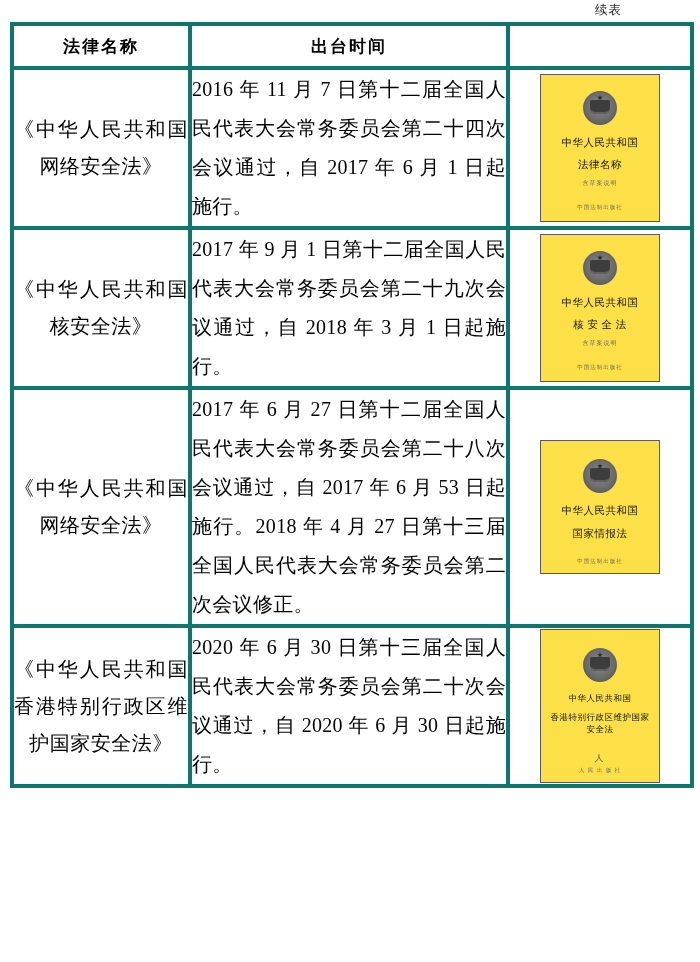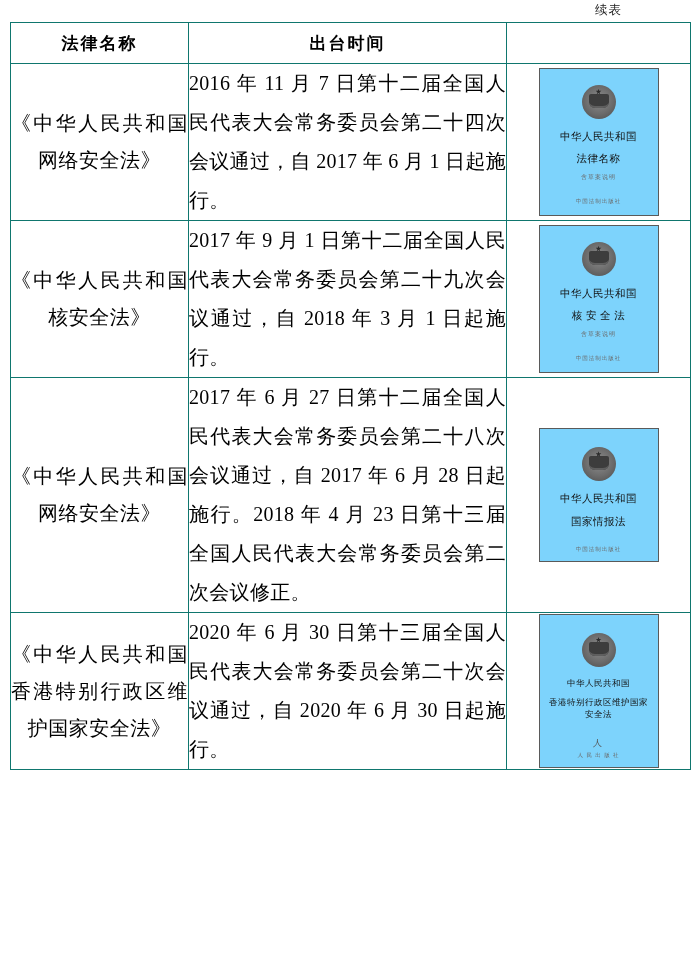--- a/index.html
+++ b/index.html
@@ -30,21 +30,21 @@
   }
   table.law-table {
     position: absolute;
     top: 22px;
     left: 10px;
     width: 680px;
     border-collapse: collapse;
     table-layout: fixed;
   }
   table.law-table td, table.law-table th {
-    border: 1px solid #0f766e;
+    border: 4px solid #0f766e;
     vertical-align: middle;
     padding: 0;
   }
   col.c-name { width: 178px; }
   col.c-time { width: 318px; }
   col.c-img  { width: 184px; }
 
   th.header-cell {
     height: 40px;
     text-align: center;
@@ -77,21 +77,21 @@
   td.img-cell {
     text-align: center;
     padding: 10px 0;
   }
 
   
   .book {
     width: 120px;
     margin: 0 auto;
     border: 1px solid #5a5a5a;
-    background: #7dd3fc;
+    background: #fde047;
     box-sizing: border-box;
     padding: 12px 6px 10px 6px;
     position: relative;
   }
   .book .emblem {
     width: 34px;
     height: 34px;
     margin: 4px auto 10px auto;
     position: relative;
   }
@@ -210,21 +210,21 @@
             <div class="bsub">含草案说明</div>
             <div class="bpub">中国法制出版社</div>
           </div>
         </td>
       </tr>
 
       <tr>
         <td class="name-cell">
           <span class="name-text">《中华人民共和国网络安全法》</span>
         </td>
-        <td class="time-cell">2017 年 6 月 27 日第十二届全国人民代表大会常务委员会第二十八次会议通过，自 2017 年 6 月 28 日起施行。2018 年 4 月 23 日第十三届全国人民代表大会常务委员会第二次会议修正。</td>
+        <td class="time-cell">2017 年 6 月 27 日第十二届全国人民代表大会常务委员会第二十八次会议通过，自 2017 年 6 月 53 日起施行。2018 年 4 月 27 日第十三届全国人民代表大会常务委员会第二次会议修正。</td>
         <td class="img-cell">
           <div class="book tall">
             <div class="emblem">
               <div class="circ"></div>
                 <div class="inner"></div>
                 <div class="star"></div>
             </div>
             <div class="btitle">中华人民共和国</div>
             <div class="btitle">国家情报法</div>
             <div class="bsub"></div>

